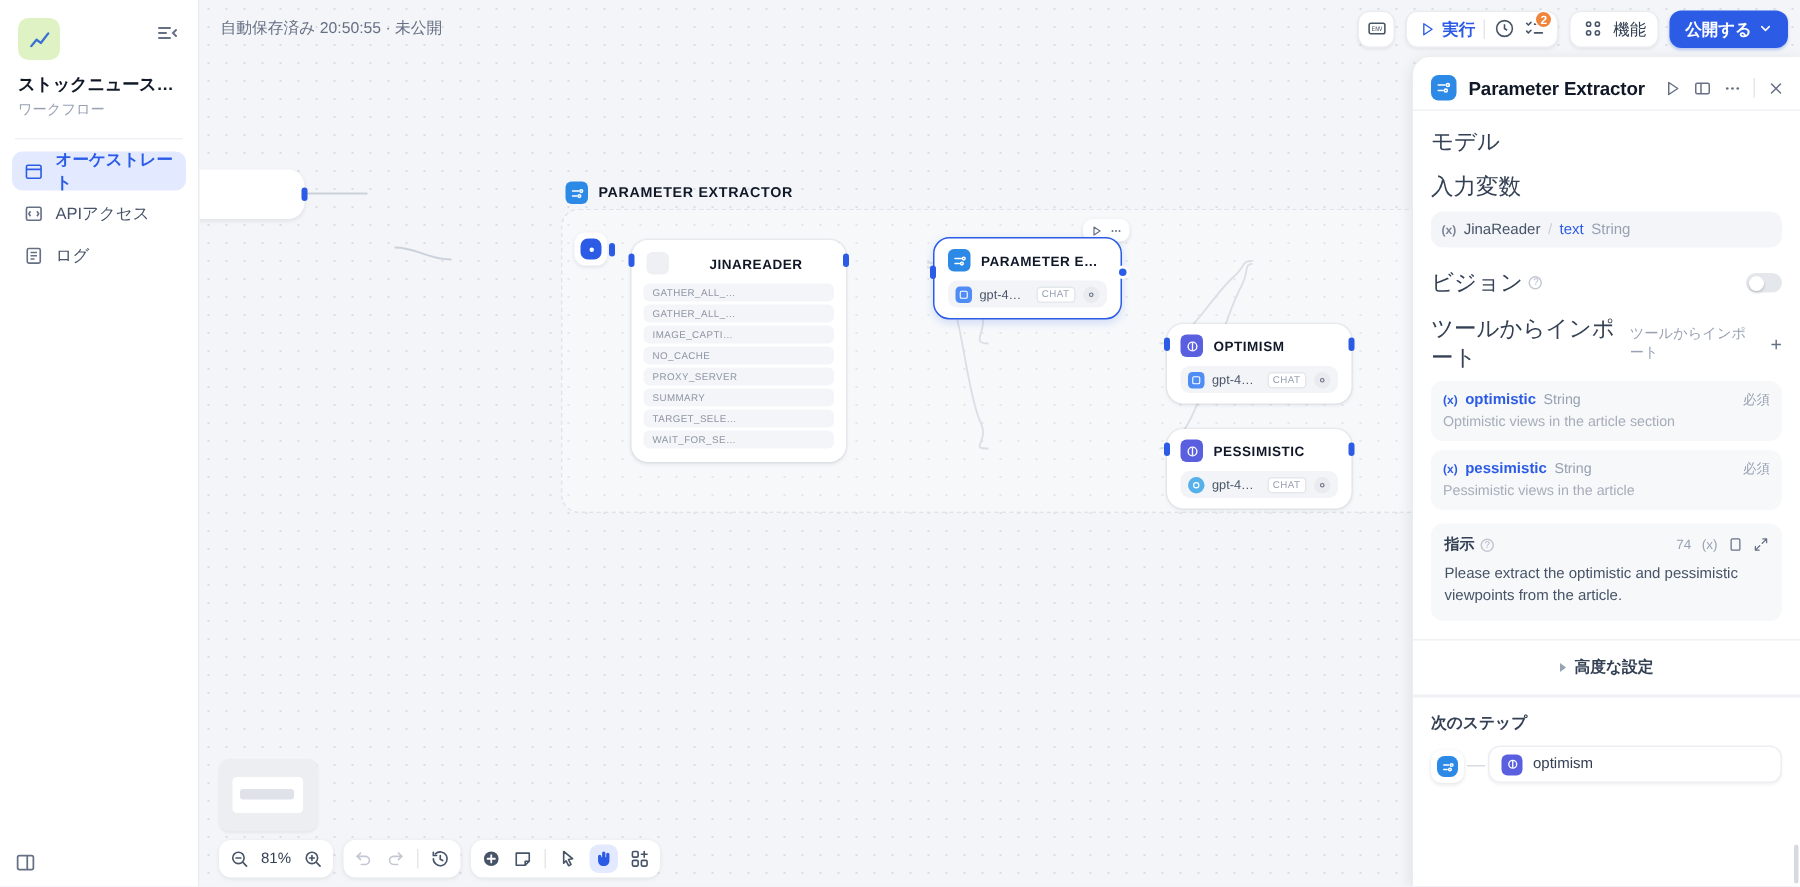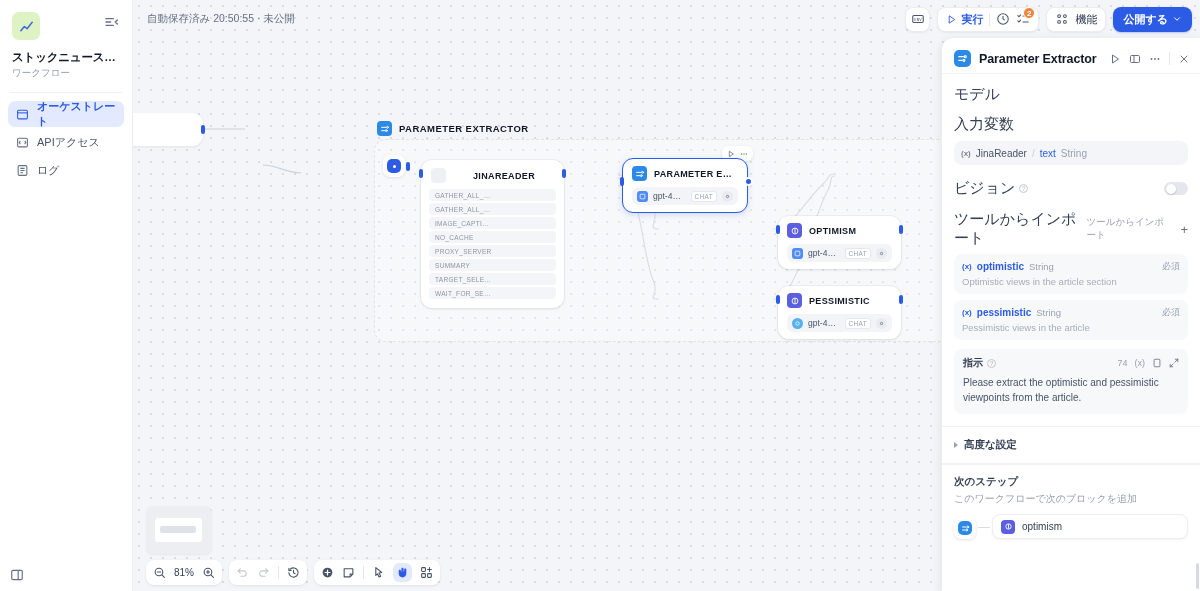--- a/index.html
+++ b/index.html
@@ -226,22 +226,23 @@
   .p-req { margin-left: auto; font-size: 9px; color: #98a2b3; }
   .param-desc { font-size: 9.5px; color: #a6adba; margin-top: 3px; }
   .instr-card { margin-top: 9px; background: #f7f8fa; border-radius: 8px; padding: 7px 9px 9px 9px; }
   .instr-top { display: flex; align-items: center; }
   .instr-label { font-size: 10px; font-weight: 700; color: #344054; text-align: right; }
   .instr-right { margin-left: auto; display: flex; align-items: center; gap: 7px; }
   .instr-count { font-size: 9px; color: #98a2b3; }
   .instr-right svg { width: 10px; height: 10px; color: #667085; display: block; cursor: pointer;}
   .instr-text { font-size: 10px; color: #475467; line-height: 1.5; margin-top: 5px; }
   .accordion {
-    display: flex; align-items: center; gap: 6px; padding: 11px 12px;
+    display: flex; align-items: center; gap: 6px; padding: 11px 24px;
     cursor: pointer;
+    justify-content: center;
   }
   .accordion .caret { width: 0; height: 0; border-left: 4px solid #98a2b3; border-top: 3px solid transparent; border-bottom: 3px solid transparent;}
   .accordion .atxt { font-size: 10.5px; font-weight: 700; color: #344054; }
   .next-sec { padding: 10px 12px 12px 12px; }
   .next-title { font-size: 10.5px; font-weight: 700; color: #344054; }
   .next-sub { font-size: 10px; color: #98a2b3; margin-top: 3px; }
   .next-wrap { display: flex; align-items: flex-start; gap: 0; margin-top: 8px; }
   .next-src { width: 22px; height: 22px; border-radius: 7px; background: #fff; box-shadow: 0 1px 3px rgba(16,24,40,.12);
               display:flex; align-items:center; justify-content:center; flex: 0 0 22px; margin-top: 3px;}
   .next-src .sq { width: 14px; height: 14px; border-radius: 5px; display:flex; align-items:center; justify-content:center;}
@@ -687,21 +688,20 @@
       <div class="p-hr" style="margin-top:12px;"></div>
       <div class="accordion">
         <span class="caret"></span>
         <span class="atxt">高度な設定</span>
       </div>
       <div class="p-hr"></div>
       <div class="p-hr"></div>
 
       <div class="next-sec">
         <div class="next-title">次のステップ</div>
-        <div class="next-sub">このワークフローで次のブロックを追加</div>
         <div class="next-wrap">
           <div class="next-src">
             <span class="sq" style="background:#2c8ae6;">
               <svg viewBox="0 0 24 24" width="9" height="9" fill="none" stroke="#fff" stroke-width="2.6" stroke-linecap="round">
                   <path d="M4 8h9M4 16h6"></path>
                   <circle cx="18" cy="8" r="2.4"></circle>
                   <circle cx="15" cy="16" r="2.4"></circle>
                 </svg>
             </span>
           </div>

